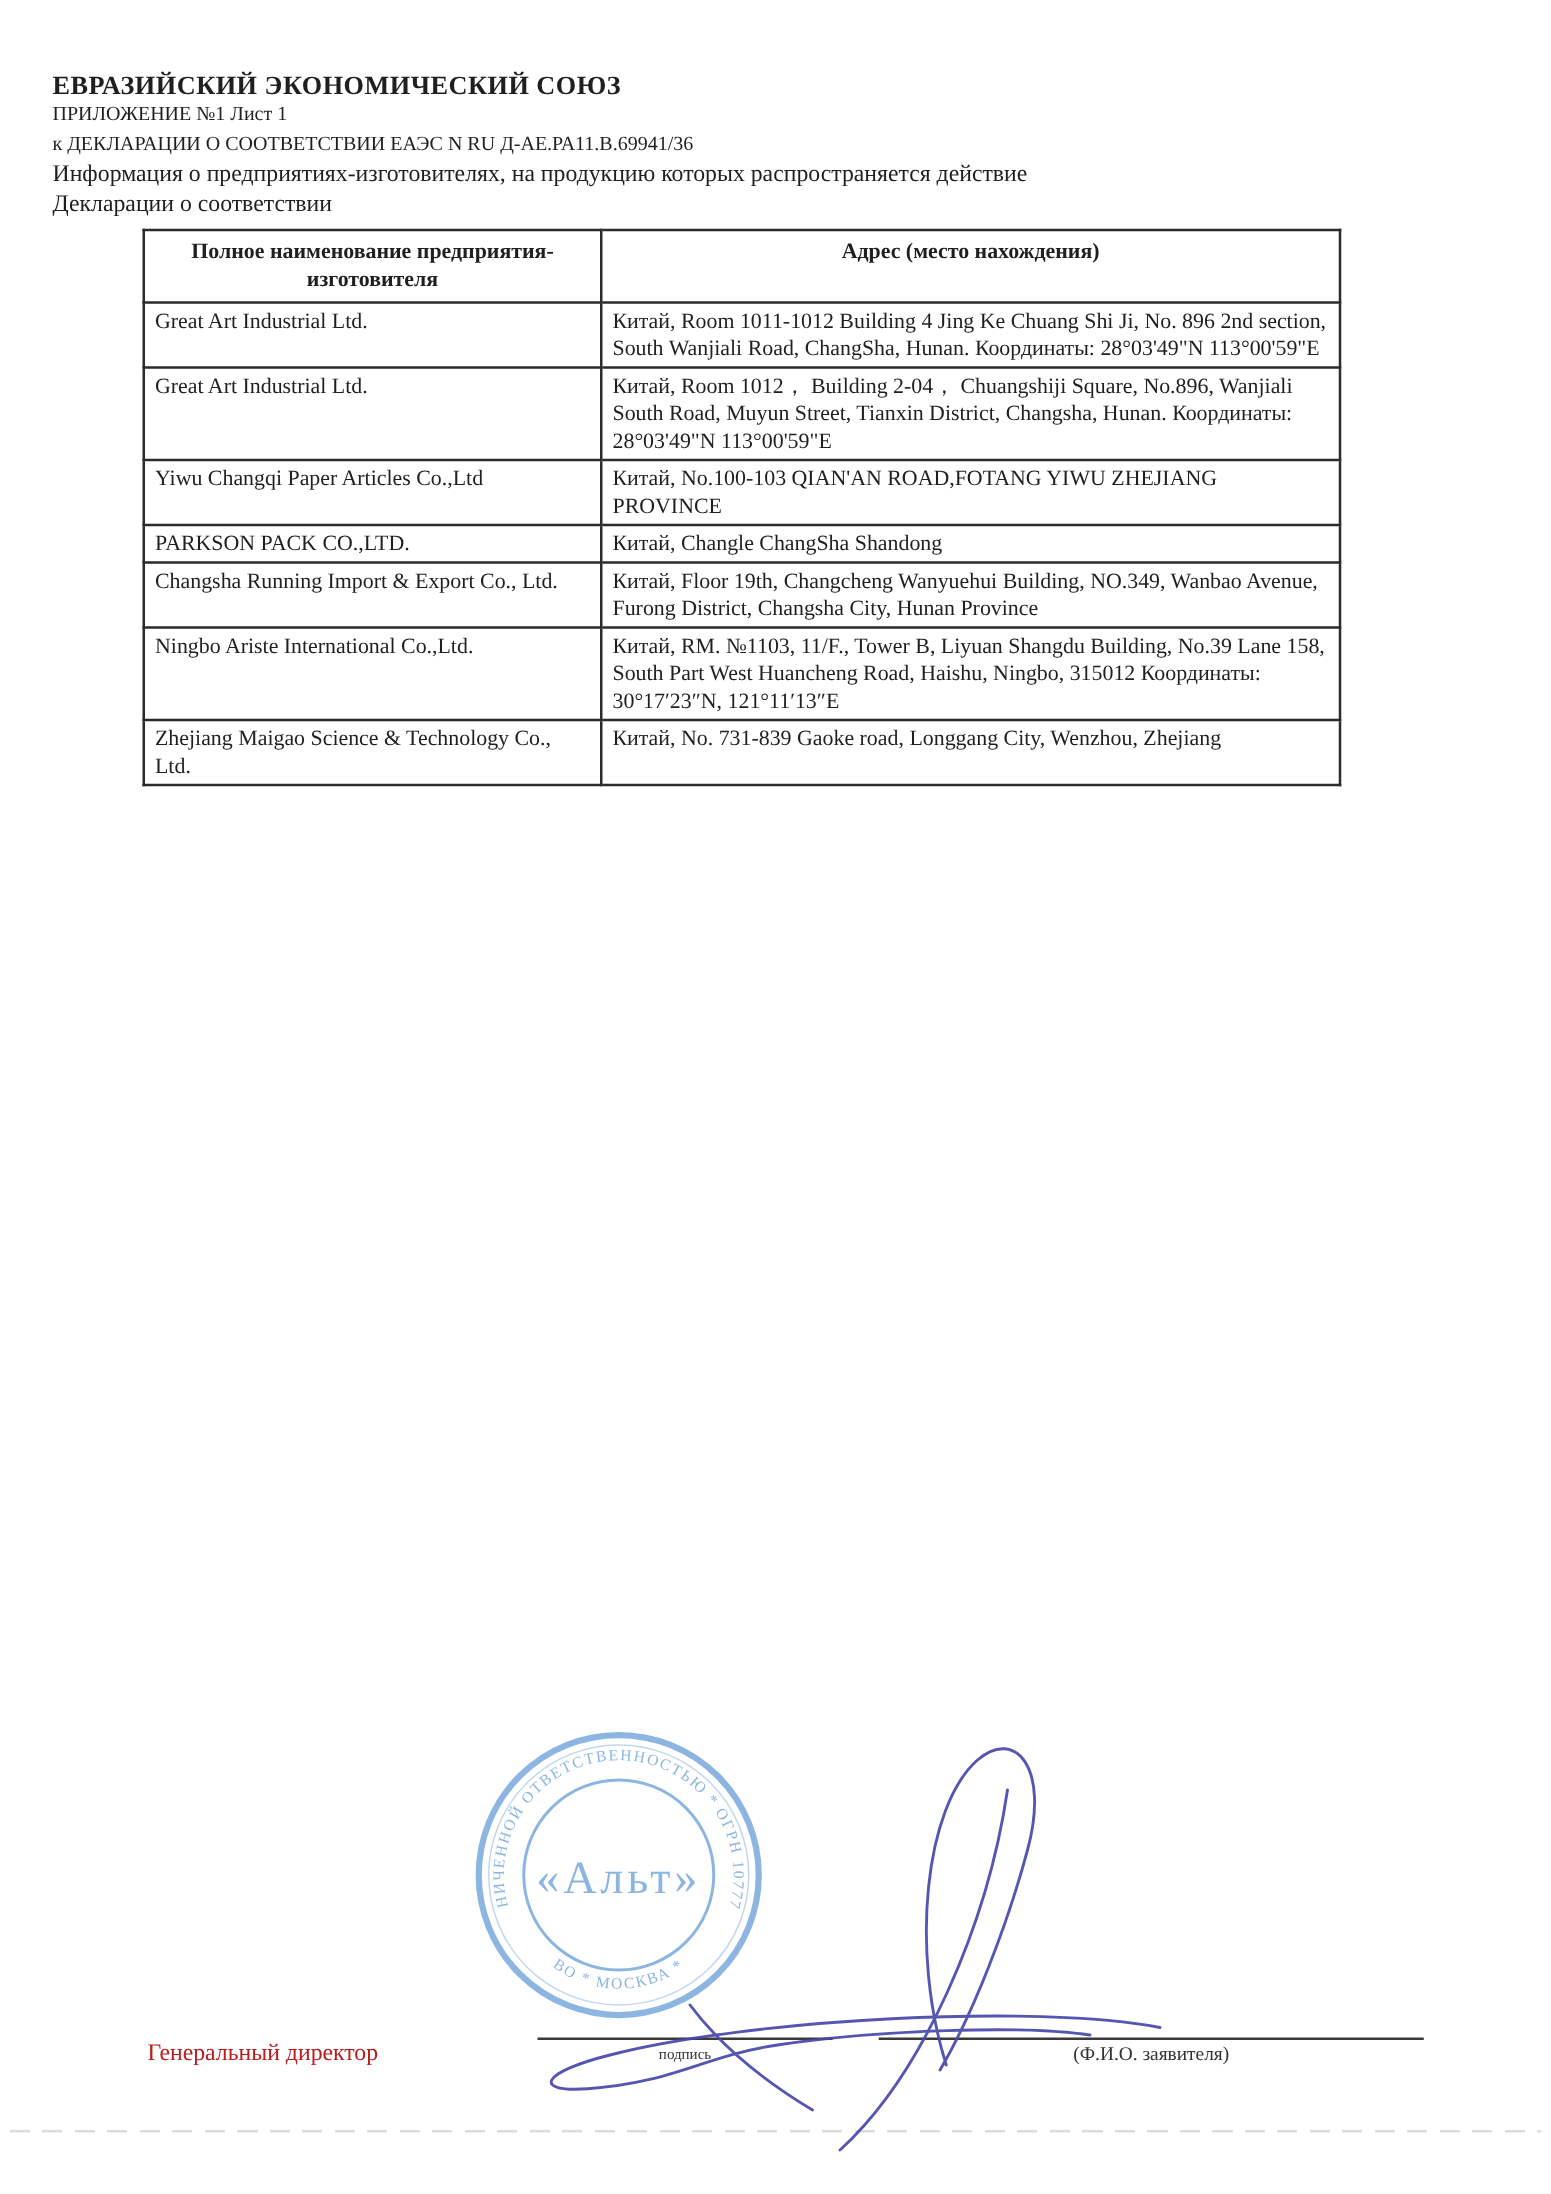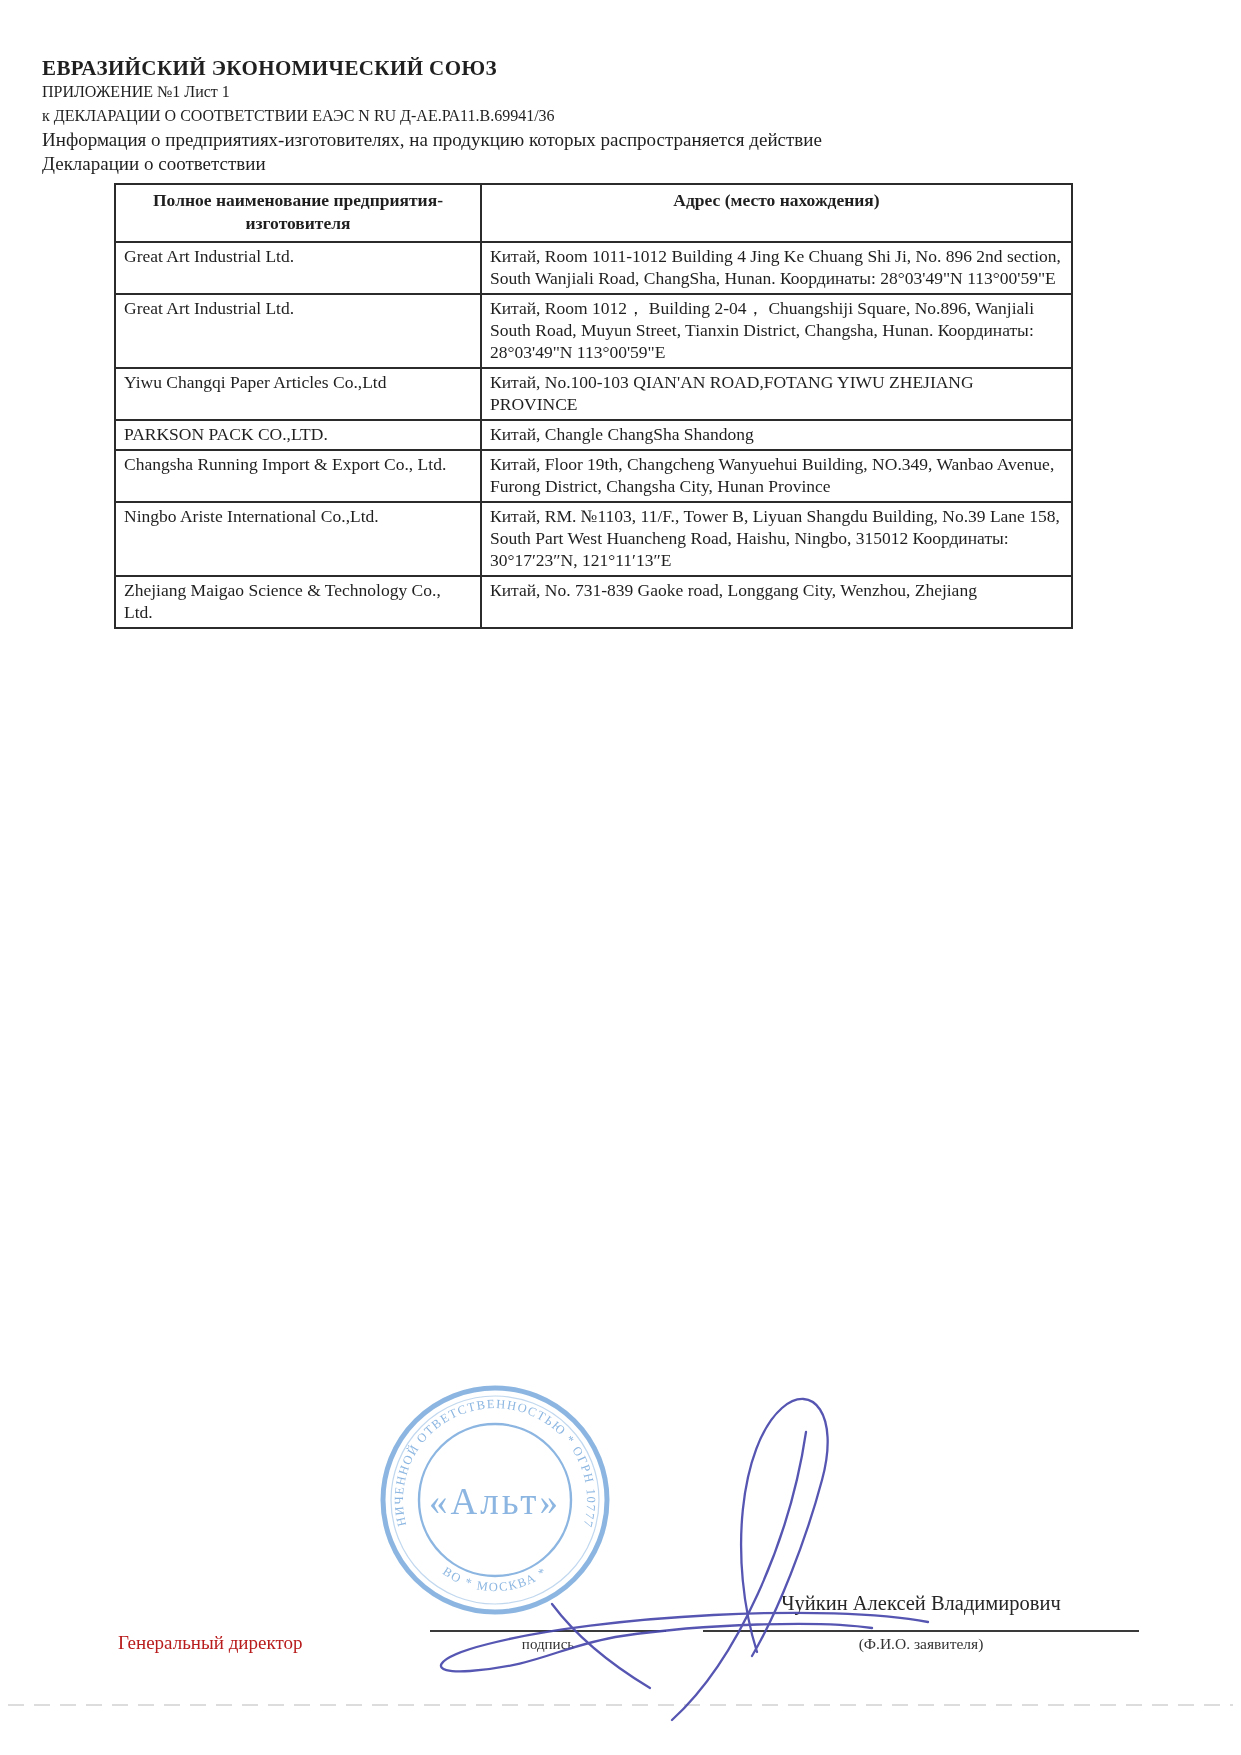--- a/index.html
+++ b/index.html
@@ -21,21 +21,21 @@
   table.manufacturers th, table.manufacturers td{
     border:2px solid #2b2b2b; vertical-align:top;
     font-size:17.5px; line-height:22px; padding:2px 8px 4px 8px;
   }
   table.manufacturers th{
     font-weight:bold; text-align:center; padding:4px 30px 6px 30px; line-height:23px;margin-left:37px;
   }
   col.c-name{width:366px;} col.c-addr{width:591px;}
   .director-title{position:absolute; left:118px; top:1594px; font-size:19px; color:#b91c1c;margin-top:38px;}
   .sign-line{position:absolute; left:430px; top:1630px; width:236px; border-top:2.4px solid #3a3a3a;}
-  .sign-caption{position:absolute; left:430px; top:1636px; width:236px; text-align:center; font-size:15px; color:#333;}
+  .sign-caption{position:absolute; left:430px; top:1636px; width:236px; text-align:center; font-size:12px; color:#333;}
   .applicant-name{position:absolute; left:703px; top:1592px; width:436px; text-align:center; font-size:20.5px; color:#262626;}
   .name-line{position:absolute; left:703px; top:1630px; width:436px; border-top:2.4px solid #3a3a3a;}
   .name-caption{position:absolute; left:703px; top:1635px; width:436px; text-align:center; font-size:15.5px; color:#333;}
 
   .scan-line{
     position:absolute; left:8px; top:1704px; width:1225px; height:2px; opacity:.30;
     background:repeating-linear-gradient(90deg,#8c8c8c 0 16px, transparent 16px 26px);
   }
 
   svg.overlay{position:absolute; left:0; top:0; width:1241px; height:1755px; pointer-events:none;}
@@ -93,21 +93,20 @@
       <tr>
         <td>Zhejiang Maigao Science &amp; Technology Co., Ltd.</td>
         <td>Китай, No. 731-839 Gaoke road, Longgang City, Wenzhou, Zhejiang</td>
       </tr>
     </tbody>
   </table>
 
   <div class="director-title">Генеральный директор</div>
   <div class="sign-line"></div>
   <div class="sign-caption">подпись</div>
-  <div class="applicant-name">Чуйкин Алексей Владимирович</div>
   <div class="name-line"></div>
   <div class="name-caption">(Ф.И.О. заявителя)</div>
   <div class="scan-line"></div>
 
   <svg class="overlay" viewBox="0 0 1241 1755">
     <defs>
       <path id="stampArcTop" d="M 406.1 1523.8 A 92 92 0 1 1 583.9 1523.8" fill="none"></path>
       <path id="stampArcBottom" d="M 438 1570 A 88 88 0 0 0 552 1570" fill="none"></path>
     </defs>
 

